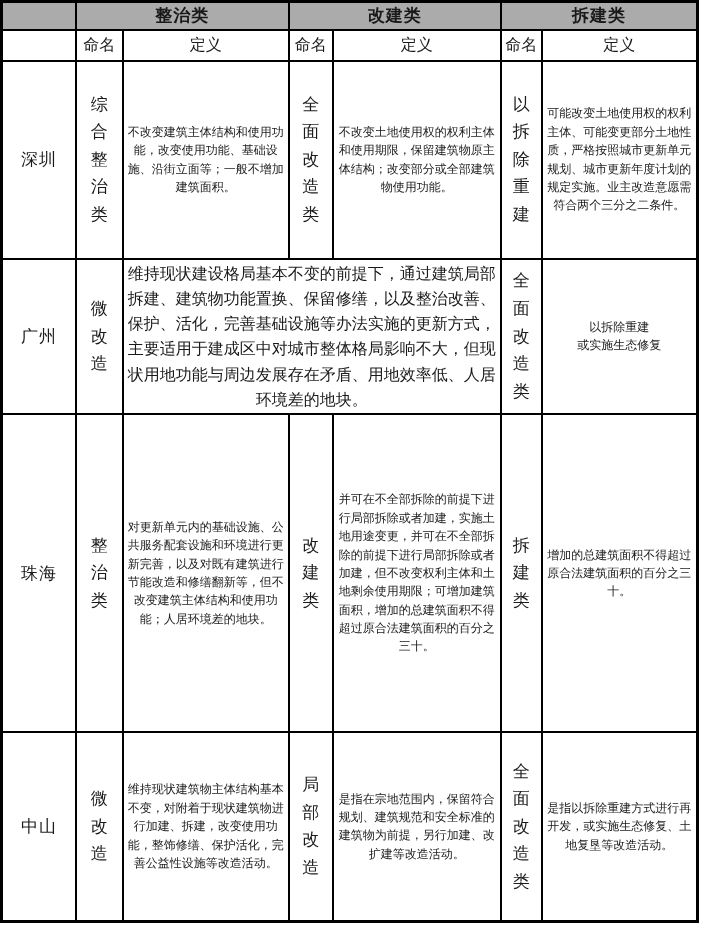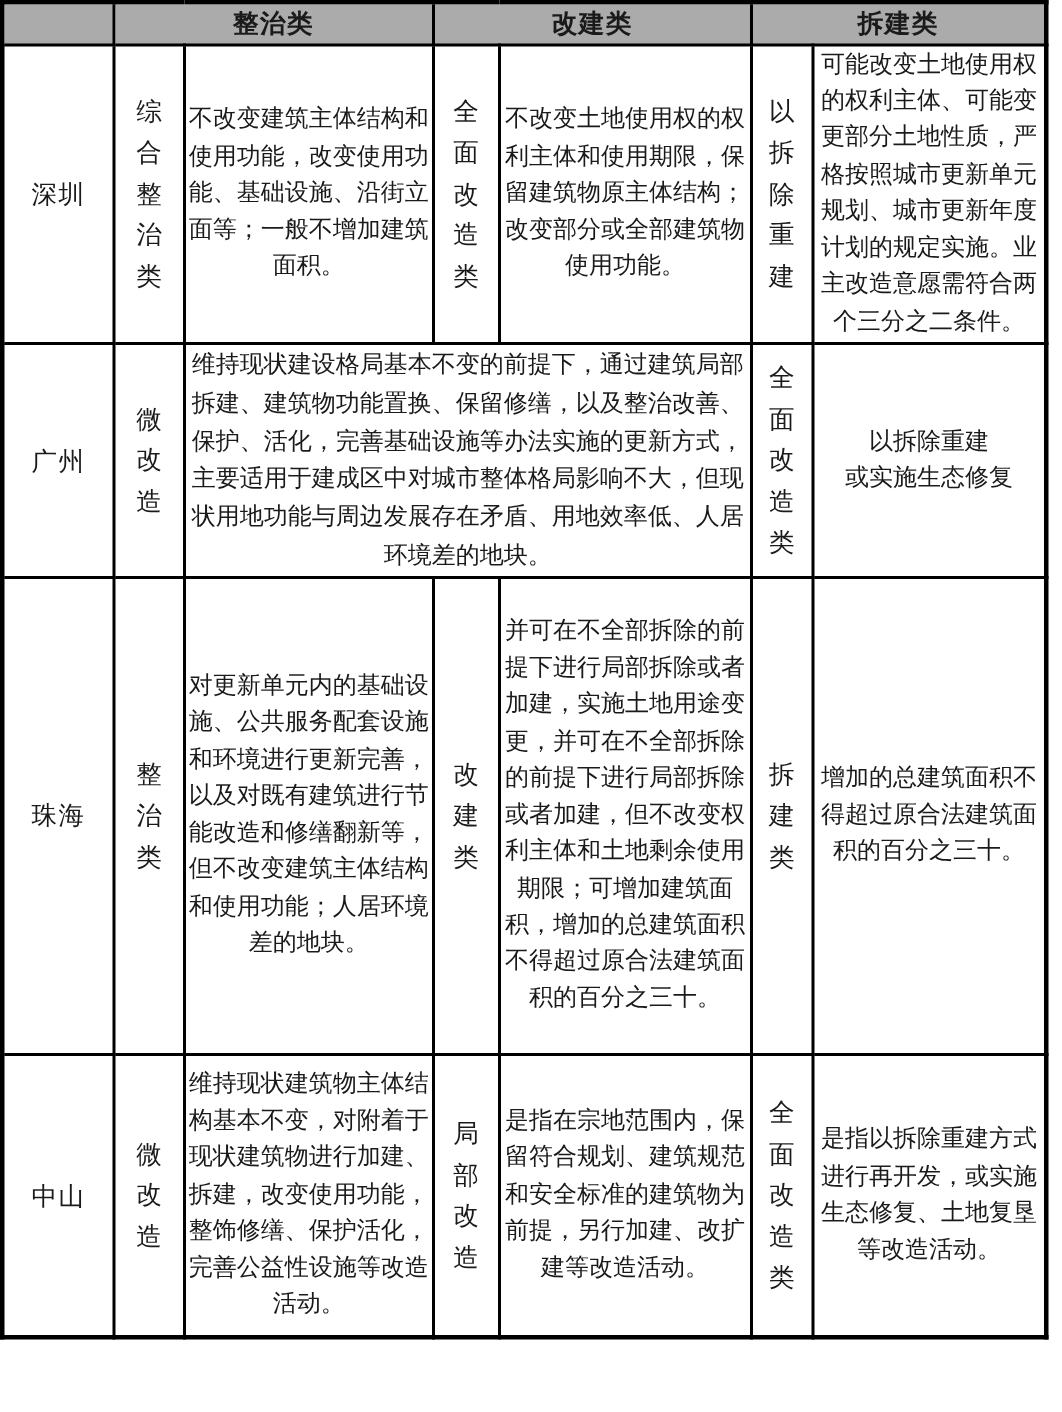--- a/index.html
+++ b/index.html
@@ -49,21 +49,21 @@
   .city{font-size:17px;letter-spacing:1px}
   .name .vert{
     display:inline-block;
     width:1.15em;
     word-break:break-all;
     font-size:17px;
     line-height:1.62;
     text-align:center;
   }
   .def{
-    font-size:16px;
+    font-size:12px;
     line-height:1.53;
     padding:2px 3px;
   }
   .def-wide{
     font-size:16px;
     line-height:1.58;
     padding:2px 6px;
   }
   .pre{white-space:pre-line}
 </style>
@@ -82,20 +82,29 @@
   </colgroup>
 
   <tbody>
       <tr class="hdr-row">
     <th class="hdr"></th>
     <th class="hdr" colspan="2">整治类</th>
     <th class="hdr" colspan="2">改建类</th>
     <th class="hdr" colspan="2">拆建类</th>
   </tr>
 
+  <tr class="sub-row">
+    <td class="sub"></td>
+    <td class="sub">命名</td>
+    <td class="sub">定义</td>
+    <td class="sub">命名</td>
+    <td class="sub">定义</td>
+    <td class="sub">命名</td>
+    <td class="sub">定义</td>
+  </tr>
 
   <tr class="row-sz">
     <td class="city">深圳</td>
     <td class="name"><span class="vert">综合整治类</span></td>
     <td class="def">不改变建筑主体结构和使用功能，改变使用功能、基础设施、沿街立面等；一般不增加建筑面积。</td>
     <td class="name"><span class="vert">全面改造类</span></td>
     <td class="def">不改变土地使用权的权利主体和使用期限，保留建筑物原主体结构；改变部分或全部建筑物使用功能。</td>
     <td class="name"><span class="vert">以拆除重建</span></td>
     <td class="def">可能改变土地使用权的权利主体、可能变更部分土地性质，严格按照城市更新单元规划、城市更新年度计划的规定实施。业主改造意愿需符合两个三分之二条件。</td>
   </tr>

